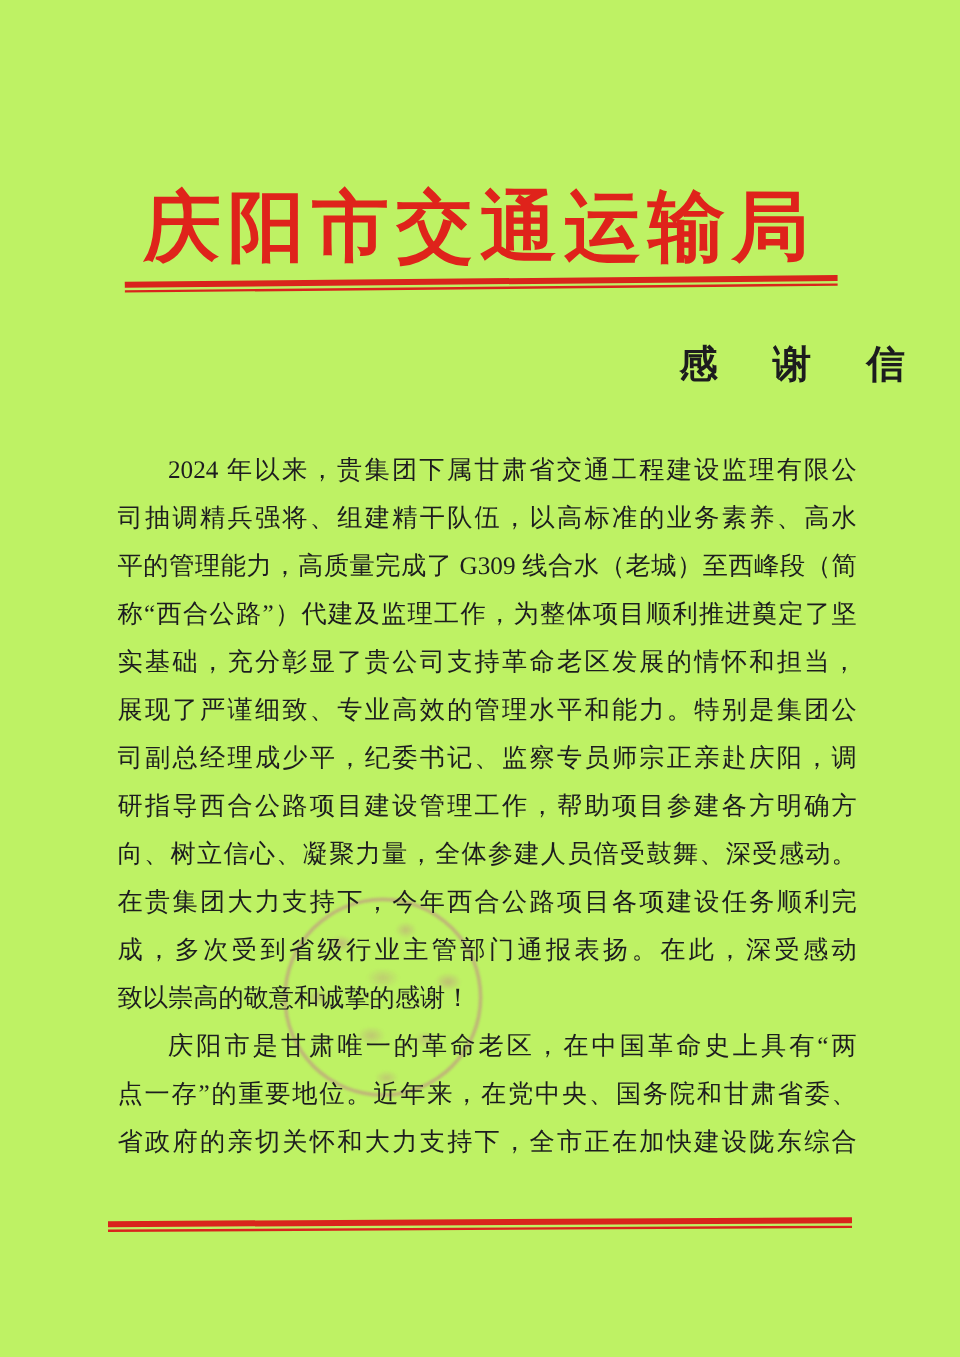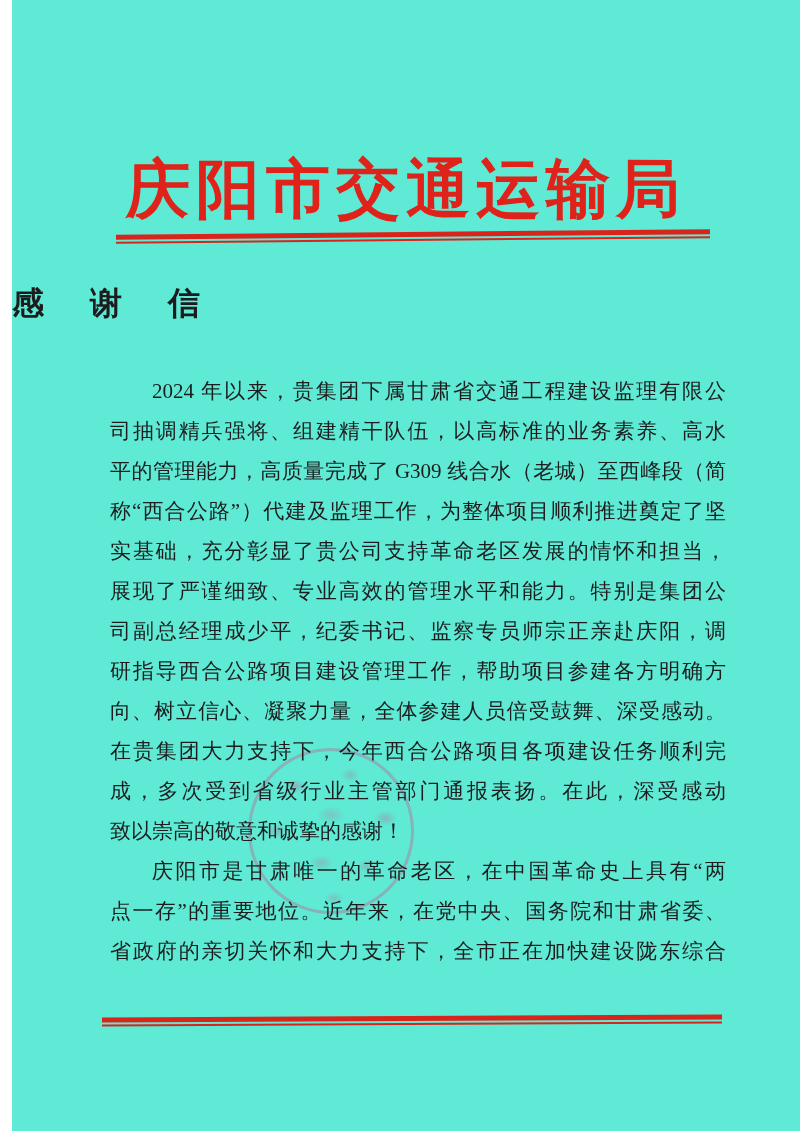--- a/index.html
+++ b/index.html
@@ -4,22 +4,21 @@
 <style>
   html,body{margin:0;padding:0;}
   body{
     width:800px;height:1131px;
     background:#ffffff;
     font-family:"Liberation Serif","DejaVu Serif",serif;
     position:relative;overflow:hidden;
   }
   .page{
     position:absolute;inset:0;
-    background:#5eead4;
-    margin-left:12px;
+    background:#bef264;
   }
   
   .agency-name{
     position:absolute;top:146px;left:0;width:100%;
     text-align:center;
     font-size:64px;font-weight:bold;
     letter-spacing:6px;
     color:#df231b;
     white-space:nowrap;
     z-index:2;
@@ -28,21 +27,21 @@
     position:absolute;top:232px;left:104px;width:594px;
     transform:rotate(-0.55deg);
     z-index:2;
   }
   .head-rule .thick{height:5px;background:#d9241c;}
   .head-rule .gap{height:2px;}
   .head-rule .thin{height:2px;background:#d9241c;}
   
   .letter-title{
     position:absolute;top:282px;left:0;width:100%;
-    text-align:left;
+    text-align:right;
     font-size:32px;font-weight:bold;
     letter-spacing:46px;
     color:#1c1c1e;
     white-space:nowrap;
     z-index:2;
   }
   
   .letter-body{
     position:absolute;top:371px;left:98px;width:616px;
     font-size:21px;

